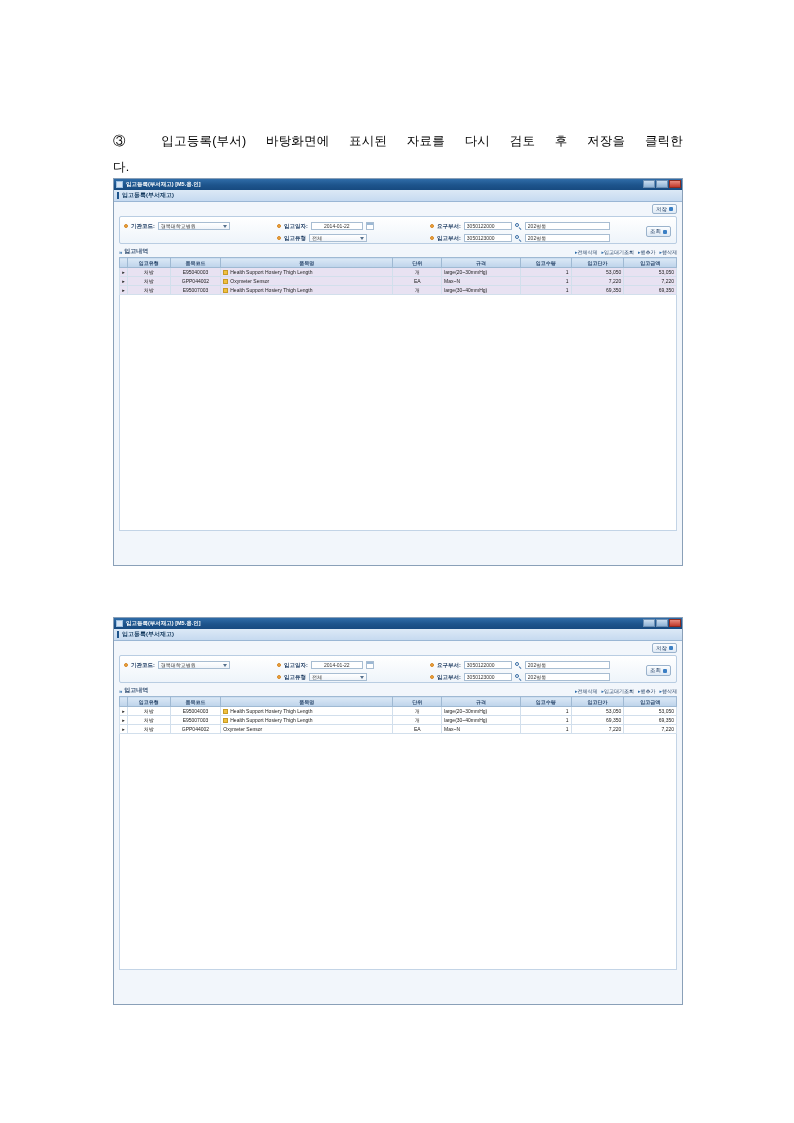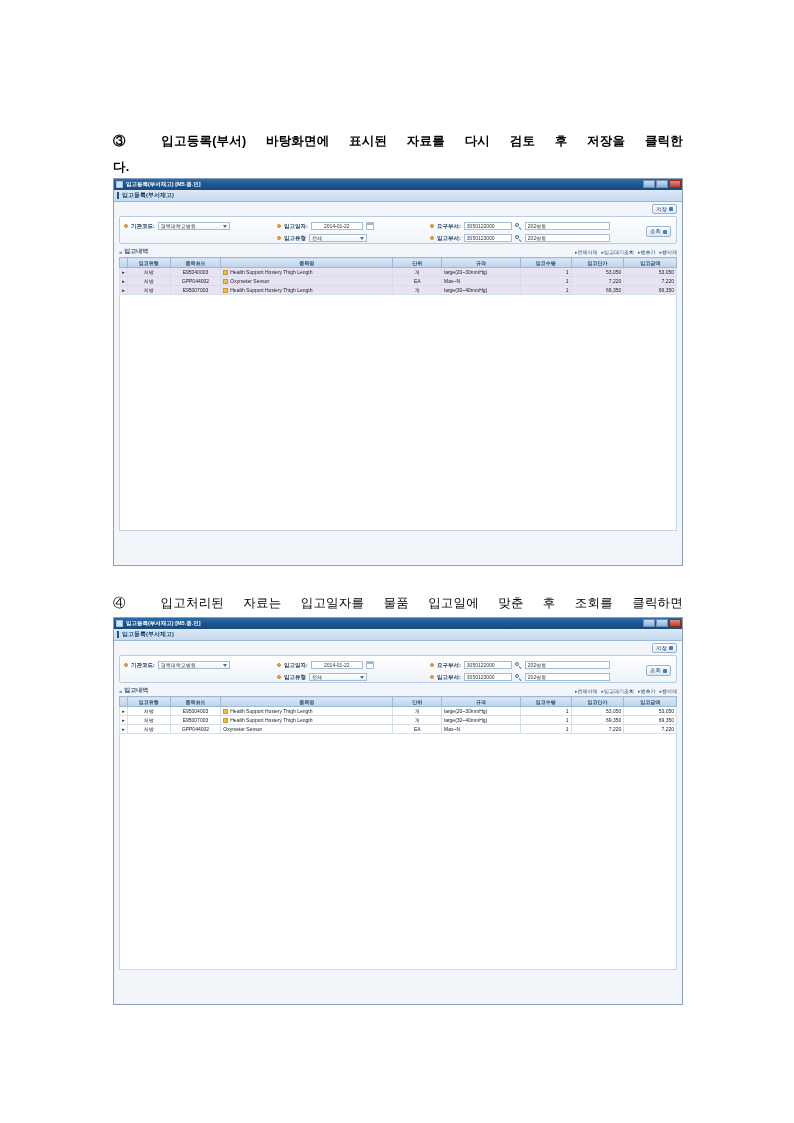--- a/index.html
+++ b/index.html
@@ -30,21 +30,21 @@
     letter-spacing: 0.2px;
     color: #000;
   }
   .para .justified {
     text-align: justify;
     text-align-last: justify;
   }
   .para .last-line {
     text-align: left;
   }
-  #para1 { top: 128px; font-weight: bold; }
+  #para1 { top: 128px; }
   #para2 { top: 590px; }
 
   
   .app-window {
     position: absolute;
     left: 113px;
     width: 570px;
     border: 1px solid #8aa0b8;
     background: #eef3f8;
     box-sizing: border-box;
@@ -507,24 +507,20 @@
             <td class="r">1</td>
             <td class="r">69,350</td>
             <td class="r">69,350</td>
           </tr>
         </tbody>
       </table>
       <div class="grid-body"></div>
     </div>
   </div>
 
-  <div class="para" id="para2">
-    <div class="justified">④ 입고처리된 자료는 입고일자를 물품 입고일에 맞춘 후 조회를 클릭하면</div>
-    <div class="last-line">확인할 수 있다.</div>
-  </div>
 
   <div class="app-window" id="win2">
     <div class="titlebar">
       <span class="tb-icon"></span>
       <span class="tb-title">입고등록(부서재고) [M5.용.인]</span>
       <span class="win-buttons">
         <span></span>
         <span></span>
         <span class="close"></span>
       </span>

